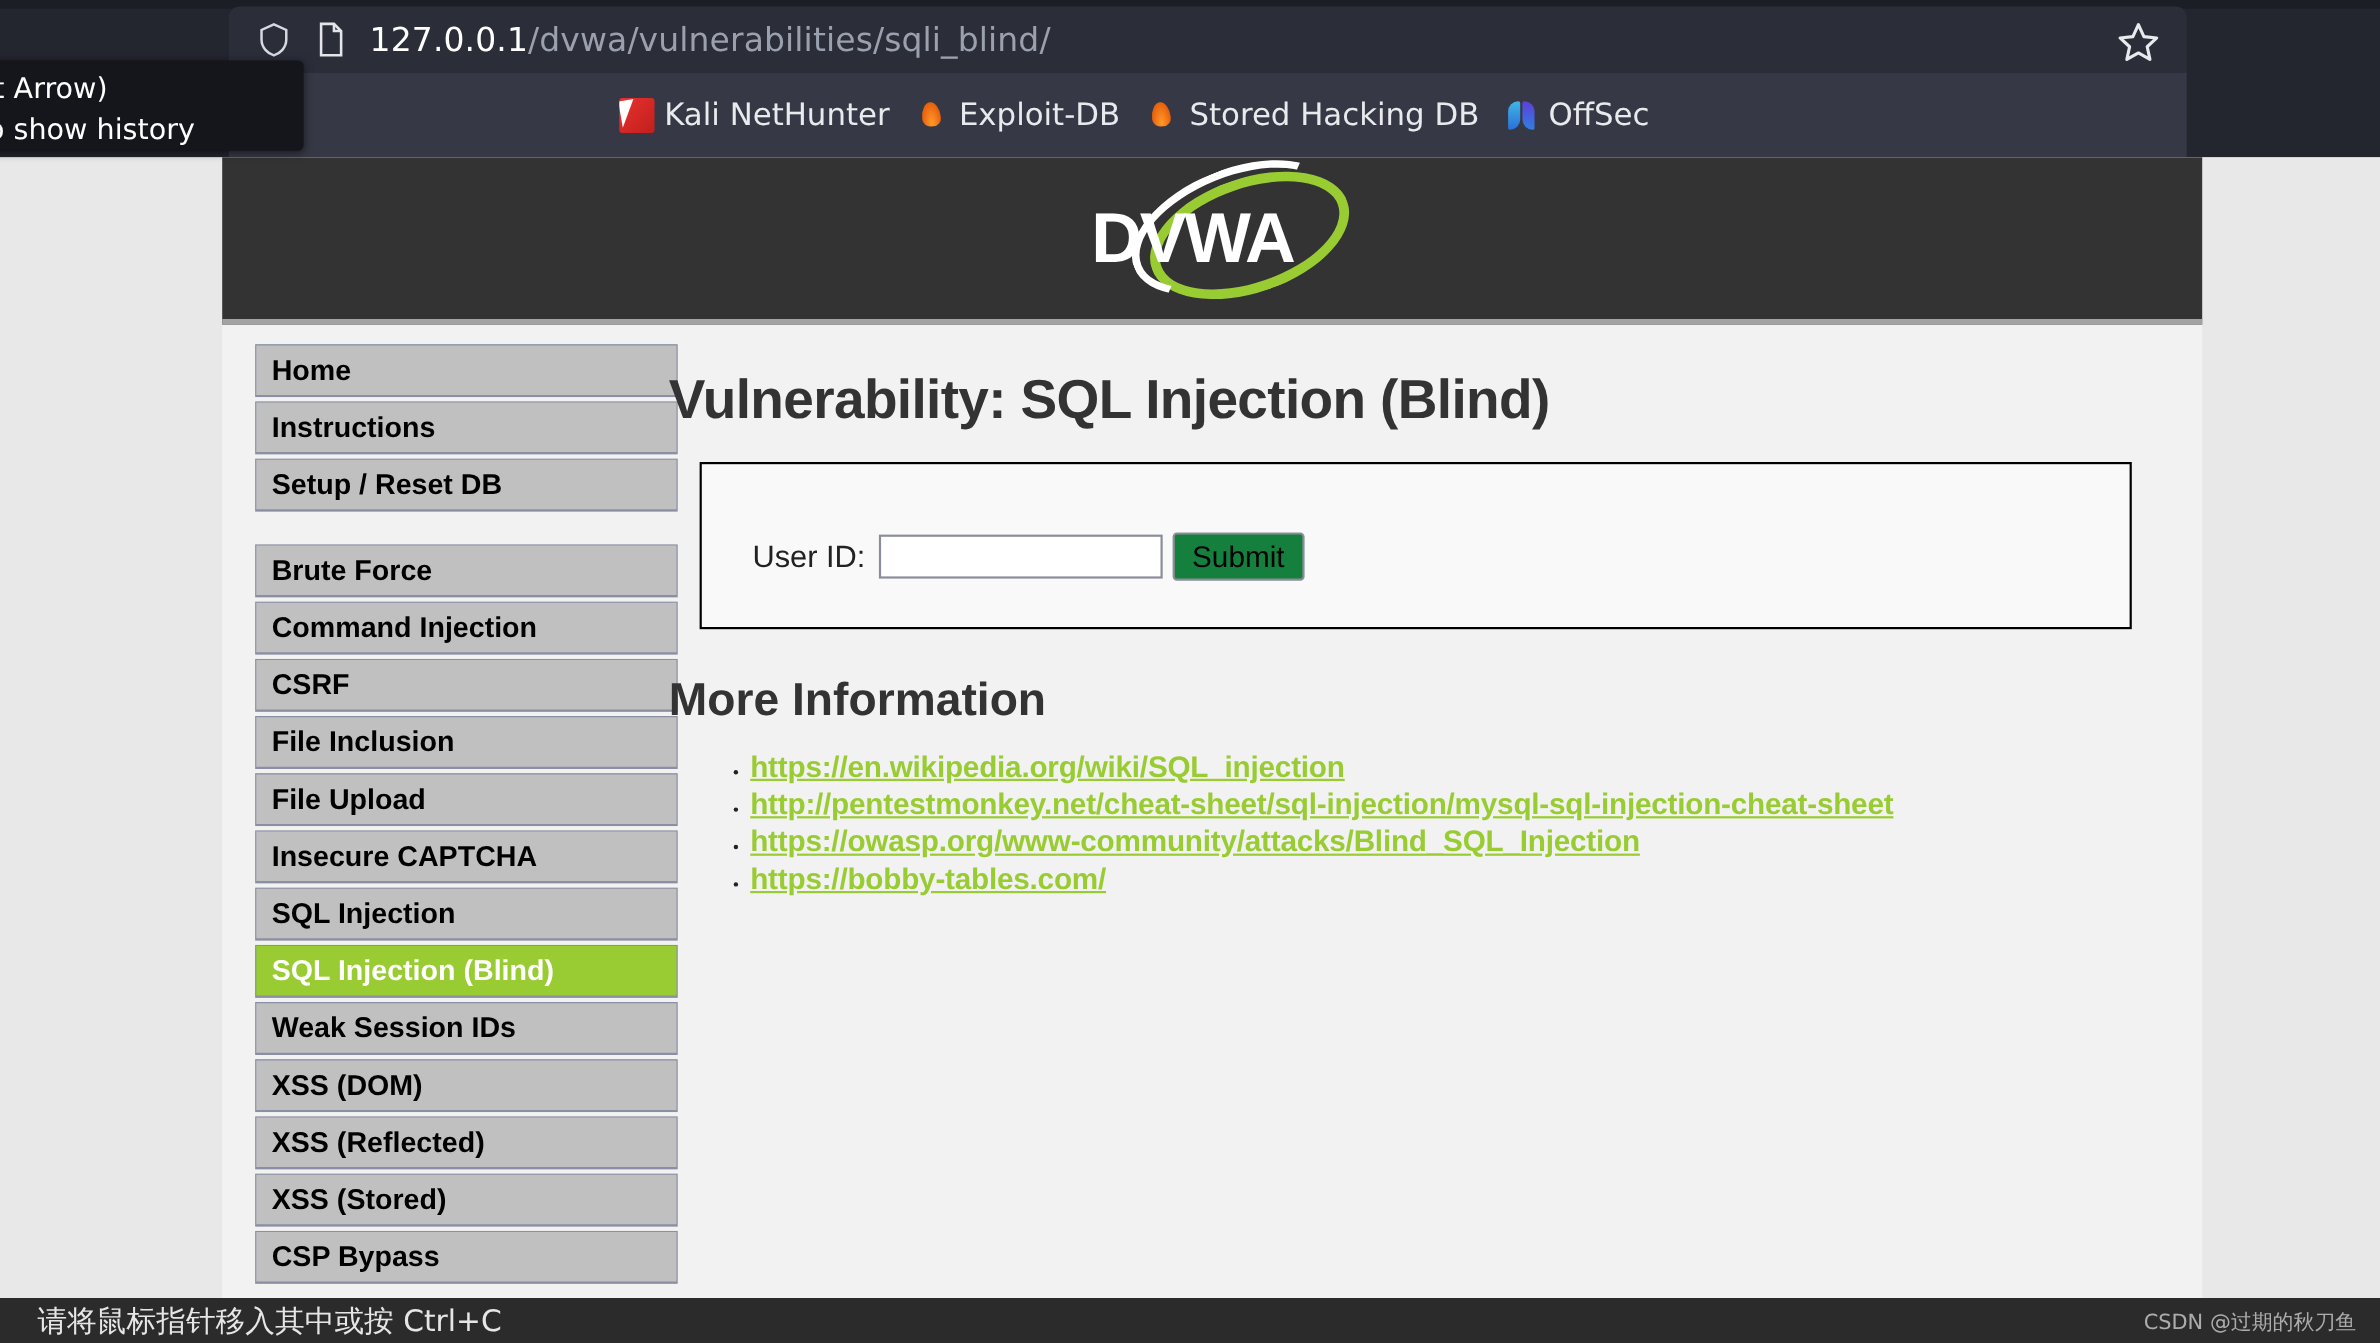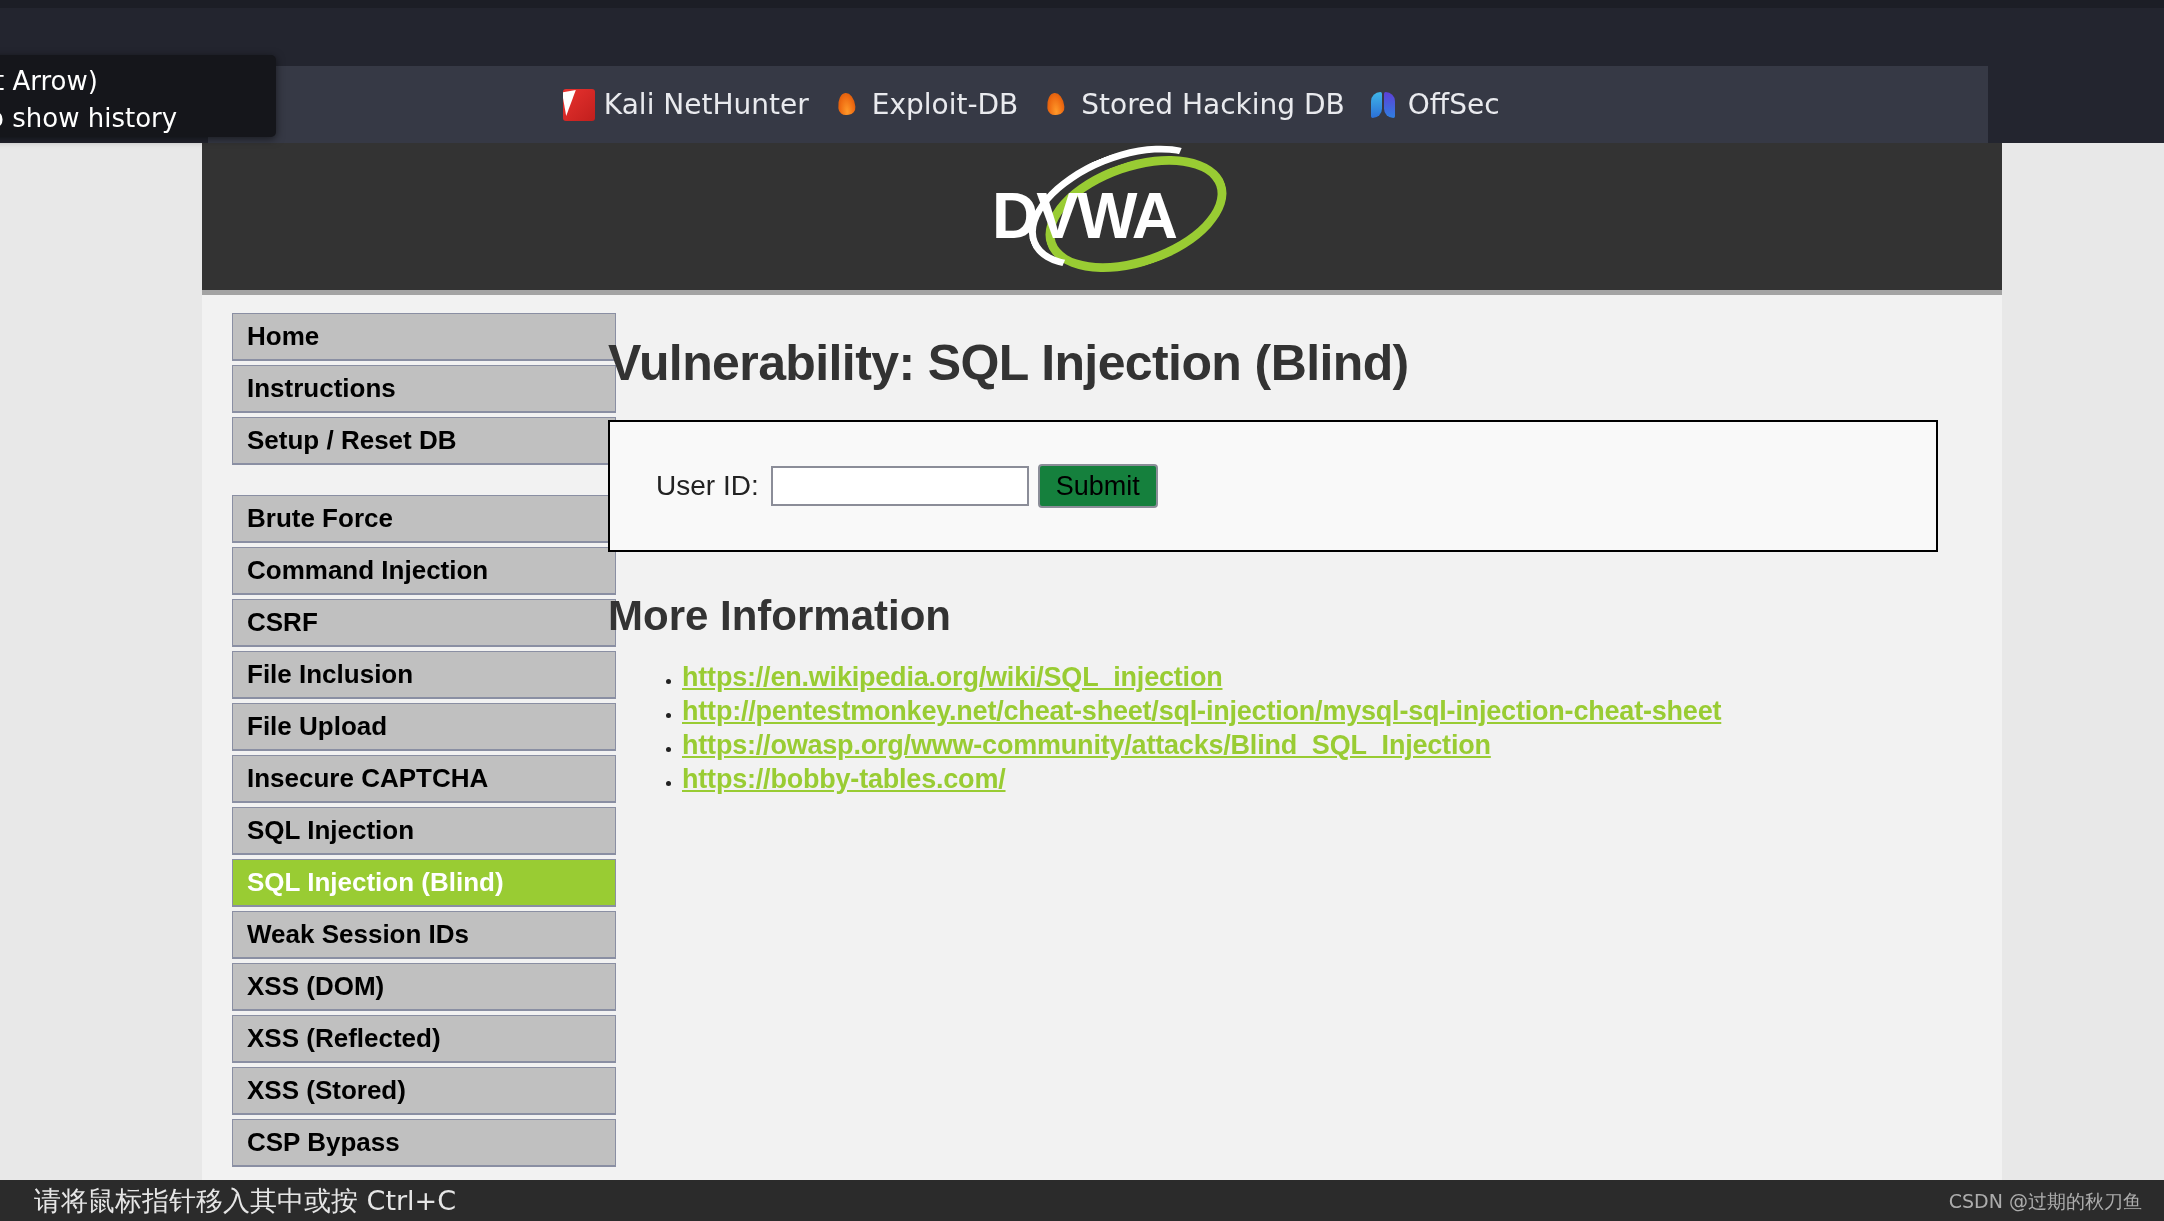--- a/index.html
+++ b/index.html
@@ -223,22 +223,23 @@
     font-size: 50px;
     font-weight: bold;
     color: #333333;
     margin: 24px 0 28px 0;
     font-family: "Liberation Sans Narrow", "Liberation Sans", sans-serif;
     letter-spacing: -0.6px;
   }
   #vuln-box {
     border: 2px solid #000000;
     background: #f9f9f9;
-    padding: 42px 0 42px 46px;
+    padding: 62px 0 42px 46px;
     margin-bottom: 18px;
+    margin-left: 28px;
   }
   #form-row { display: flex; align-items: center; }
   #userid-label {
     font-size: 28px; color: #222;
     margin-right: 12px;
   }
   #userid-input {
     width: 258px; height: 40px;
     border: 2px solid #8b8d98;
     background: #ffffff;
@@ -316,20 +317,33 @@
     width: 162px; height: 1078px;
     background: #e8e8e8;
   }
 </style>
 </head>
 <body>
 
 <div id="browser-chrome">
   <div id="chrome-top-strip"></div>
 
+  <div id="urlbar">
+    <svg id="shield-icon" viewBox="0 0 24 26">
+      <path d="M12 2 L21 6 V13 C21 19 16.5 23 12 24.5 C7.5 23 3 19 3 13 V6 Z" fill="none" stroke="#d7d9e0" stroke-width="1.8"></path>
+    </svg>
+    <svg id="page-icon" viewBox="0 0 20 24">
+      <path d="M3 1 H12 L17 6 V23 H3 Z" fill="none" stroke="#e3e5ea" stroke-width="1.8"></path>
+      <path d="M12 1 V6 H17" fill="none" stroke="#e3e5ea" stroke-width="1.8"></path>
+    </svg>
+    <div id="url-text"><span class="host">127.0.0.1</span><span class="path">/dvwa/vulnerabilities/sqli_blind/</span></div>
+    <svg id="star-button" viewBox="0 0 24 24">
+      <path d="M12 2.6 L15 9.2 L22 9.9 L16.8 14.7 L18.3 21.6 L12 18.1 L5.7 21.6 L7.2 14.7 L2 9.9 L9 9.2 Z" fill="none" stroke="#e9eaee" stroke-width="1.7" stroke-linejoin="round"></path>
+    </svg>
+  </div>
 
   <div id="bookmark-bar">
     <div class="bm-item" style="visibility:hidden">
       <span class="bm-ico ico-forums"></span>
       <span class="bm-label">i Tools</span>
     </div>
     <div class="bm-item" style="visibility:hidden">
       <span class="bm-ico ico-nethunter"></span>
       <span class="bm-label">Kali Docs</span>
     </div>

